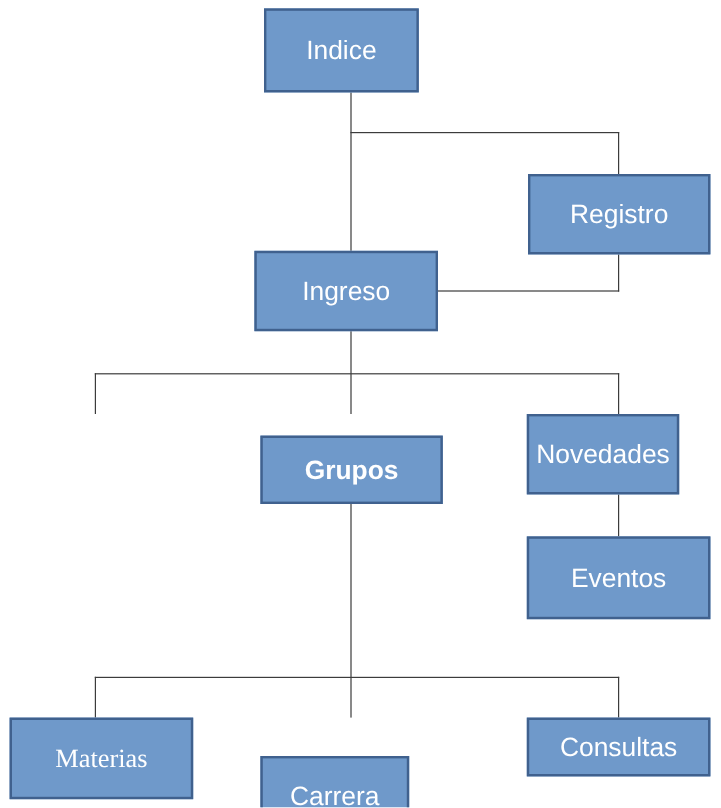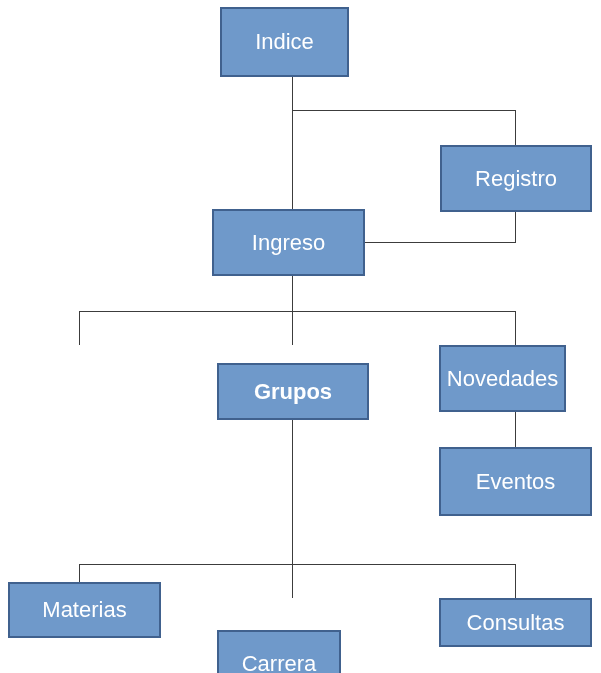--- a/index.html
+++ b/index.html
@@ -36,21 +36,21 @@
   .v { width: 1px; }
 
   
   .n-indice     { left: 220px; top:   7px; width: 129px; height: 70px; }
   .n-registro   { left: 440px; top: 145px; width: 152px; height: 67px; }
   .n-ingreso    { left: 212px; top: 209px; width: 153px; height: 67px; text-align: right; }
   .n-calendario { left:   8px; top: 345px; width: 153px; height: 67px; }
   .n-grupos     { left: 217px; top: 363px; width: 152px; height: 57px; font-weight: bold; }
   .n-novedades  { left: 439px; top: 345px; width: 127px; height: 67px; }
   .n-eventos    { left: 439px; top: 447px; width: 153px; height: 69px; }
-  .n-materias   { left:   8px; top: 582px; width: 153px; height: 56px; }
+  .n-materias   { left:   8px; top: 598px; width: 153px; height: 68px; font-family: Liberation Serif, serif; }
   .n-carrera    { left: 217px; top: 630px; width: 124px; height: 68px; }
   .n-consultas  { left: 439px; top: 598px; width: 153px; height: 49px; }
 
   
   .e1  { left: 292px; top:  77px; height: 132px; }           
   .e2  { left: 292px; top: 110px; width: 224px; }            
   .e3  { left: 515px; top: 110px; height: 35px; }            
   .e4  { left: 515px; top: 212px; height: 31px; }            
   .e5  { left: 365px; top: 242px; width: 151px; }            
   .e6  { left: 292px; top: 276px; height: 69px; }            

